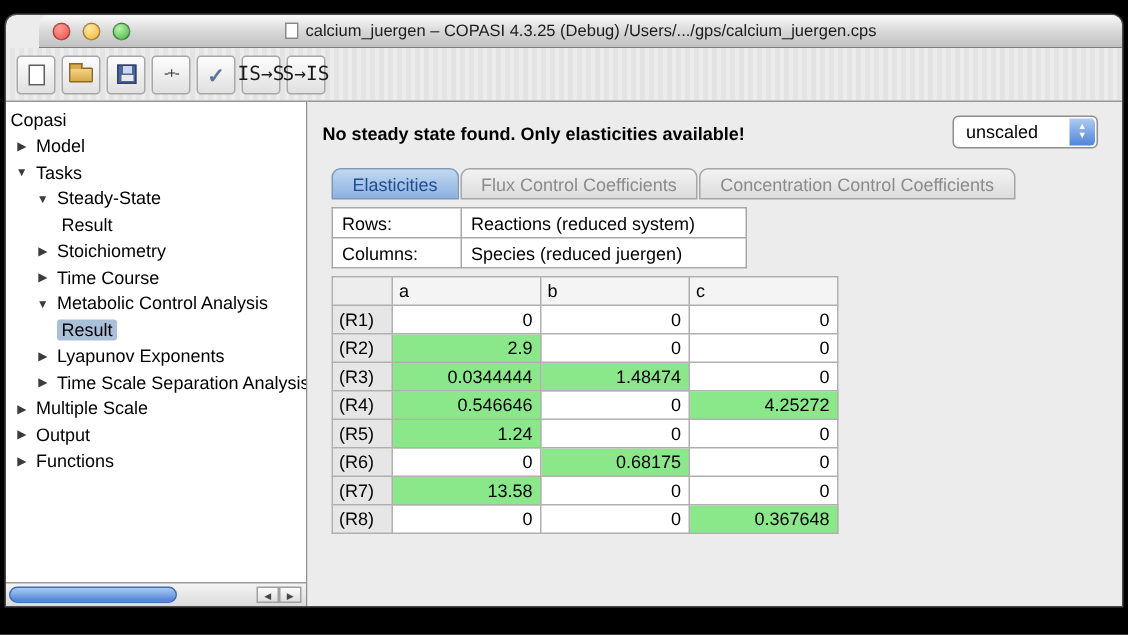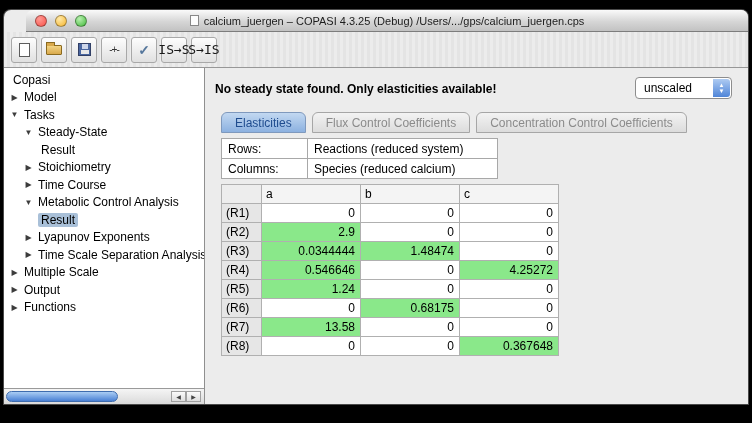--- a/index.html
+++ b/index.html
@@ -62,21 +62,21 @@
              background:linear-gradient(#f5f5f5,#dadada); }
   .hthumb { position:absolute; left:2px; top:2px; width:112px; height:11px; border-radius:6px;
             border:1px solid #3f6cae; background:linear-gradient(#aacdf4,#4a80d4); }
   .hbtns { position:absolute; right:3px; top:2px; display:flex; }
   .hbtn { width:15px; height:11px; border:1px solid #a0a0a0; background:linear-gradient(#fbfbfb,#dedede);
           font-size:6px; color:#444; display:flex; align-items:center; justify-content:center; }
   
   .main { flex:1; position:relative; background:#ececec; font-size:12px; }
   .status { position:absolute; left:10px; top:14px; font-weight:bold; color:#000; }
   .scale-combo { position:absolute; right:16px; top:9px; width:97px; }
-  .tabs { position:absolute; left:16px; top:44px; display:flex; gap:6px; }
+  .tabs { position:absolute; left:16px; top:44px; display:flex; gap:1px; }
   .tab { height:21px; line-height:20px; padding:0 13px; font-size:12px; color:#8b8b8b;
          border:1px solid #a6a6a6; border-radius:6px 6px 0 0;
          background:linear-gradient(#f3f3f3,#dcdcdc); }
   .tab.sel { color:#1f4c8f; border-color:#7f99bd;
              background:linear-gradient(#c2d8f1,#8cb1e0); }
   .info-table { position:absolute; left:16px; top:70px; border-collapse:collapse; background:#fff; }
   .info-table td { border:1px solid #a8a8a8; height:20px; padding:0 6px; font-size:12px; white-space:nowrap; }
   .info-table td.k { width:86px; }
   .info-table td.v { width:190px; }
   .matrix { position:absolute; left:16px; top:116px; border-collapse:collapse; background:#fff;
@@ -127,21 +127,21 @@
         </div>
         <div class="tool-btn">
           <span class="icon-s-to-is">S→IS</span>
         </div>
       </span>
   </div>
 
   <div class="content">
     <div class="sidebar">
       <div class="tree">
-          <div class="tree-item" style="padding-left: 6px; align-items: center;">
+          <div class="tree-item" style="padding-left: 0; align-items: center;">
             <span class="tree-label">Copasi</span>
           </div>
           <div class="tree-item" style="padding-left: 6px;">
             <span class="arrow">▶</span>
             <span class="tree-label">Model</span>
           </div>
           <div class="tree-item" style="padding-left: 6px;">
             <span class="arrow">▼</span>
             <span class="tree-label">Tasks</span>
           </div>
@@ -212,21 +212,21 @@
           <div class="tab">Concentration Control Coefficients</div>
         </div>
       <table class="info-table">
           <tbody>
             <tr>
               <td class="k">Rows:</td>
               <td class="v">Reactions (reduced system)</td>
             </tr>
             <tr>
               <td class="k">Columns:</td>
-              <td class="v">Species (reduced calcium)</td>
+              <td class="v">Species (reduced juergen)</td>
             </tr>
           </tbody>
         </table>
       <table class="matrix">
           <tbody>
             <tr>
               <th class="corner"></th>
               <th class="colh">a</th>
               <th class="colh">b</th>
               <th class="colh">c</th>

